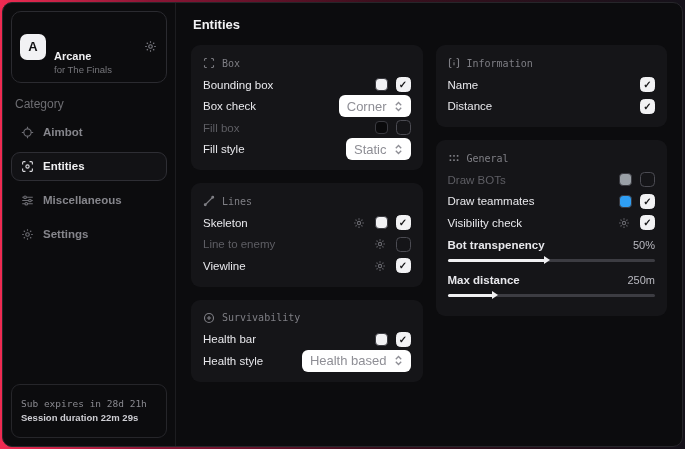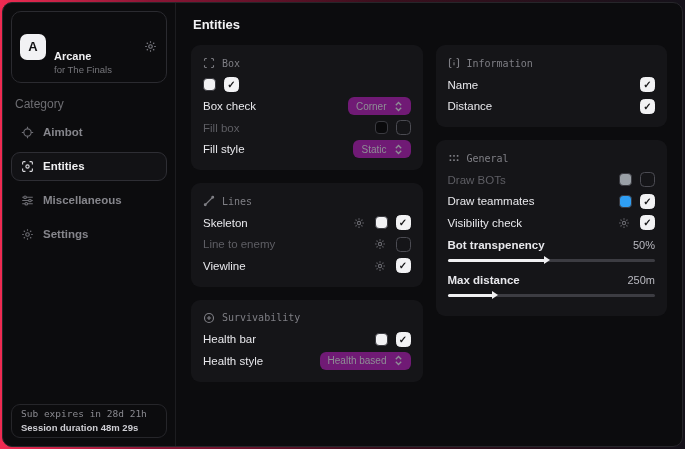--- a/index.html
+++ b/index.html
@@ -19,21 +19,21 @@
   .brand-text{flex:1;line-height:1.25;}
   .brand-name{font-size:11px;font-weight:bold;color:#f0f0f2;margin-top:32px;}
   .brand-sub{font-size:9.5px;color:#77777c;}
   .icon-btn{width:16px;height:16px;display:flex;align-items:center;justify-content:center;cursor:pointer;}
   .category{margin:14px 4px 7px;font-size:12px;color:#6d6d72;}
   .nav-item{display:flex;align-items:center;gap:9px;padding:7px 9px;margin-bottom:5px;
     border:1px solid transparent;border-radius:9px;color:#86868c;font-size:11.5px;cursor:pointer;font-weight:bold;}
   .nav-item.selected{color:#f0f0f2;border-color:#2e2e34;background:#121215;}
   .nav-item svg{flex:0 0 auto;}
   .side-spacer{flex:1;}
-  .footer-card{border:1px solid #26262a;border-radius:9px;padding:2px 9px;line-height:1.5;}
+  .footer-card{border:1px solid #26262a;border-radius:9px;padding:12px 9px;line-height:1.5;}
   .footer-line1{font-family:"DejaVu Sans Mono",monospace;font-size:9.5px;color:#8a8a90;}
   .footer-line2{font-size:9.5px;color:#cfcfd4;font-weight:bold;}
 
   
   .main{flex:1;padding:12px 15px;box-sizing:border-box;}
   .main-title{font-size:13px;font-weight:bold;color:#f2f2f4;margin:2px 0 13px 2px;}
   .columns{display:flex;gap:13px;}
   .col{flex:1;display:flex;flex-direction:column;gap:13px;}
   .card{background:#151518;border-radius:9px;padding:9px 12px 10px;}
   .card-header{display:flex;align-items:center;gap:7px;color:#7f7f85;
@@ -41,22 +41,22 @@
   .row{display:flex;align-items:center;height:21.5px;}
   .row .label{flex:1;font-size:11.5px;color:#e8e8ec;}
   .row[data-disabled="true"] .label{color:#5e5e64;}
   .controls{display:flex;align-items:center;gap:8px;}
   .swatch{width:13px;height:13px;border-radius:4px;border:1px solid #3a3a40;box-sizing:border-box;cursor:pointer;}
   .checkbox{width:15px;height:15px;border-radius:4.5px;border:1.5px solid #4b4b52;
     box-sizing:border-box;position:relative;cursor:pointer;background:transparent;}
   .checkbox[data-checked="true"]{background:#f2f2f4;border-color:#f2f2f4;}
   .checkbox[data-checked="true"]::after{content:"\2713";position:absolute;inset:0;display:flex;
     align-items:center;justify-content:center;font-size:10px;font-weight:bold;color:#141416;}
-  .dropdown{display:flex;align-items:center;gap:7px;background:#701a75;border-radius:6px;
-    padding:3.5px 8px;font-size:10px;color:#8e8e95;cursor:pointer;}
+  .dropdown{display:flex;align-items:center;gap:7px;background:#ffffff;border-radius:6px;
+    padding:3.5px 8px;font-size:13px;color:#8e8e95;cursor:pointer;}
   .slider-label-row{display:flex;align-items:center;height:18px;margin-top:2px;gap:21px;}
   .slider-label-row .label{flex:1;font-size:11.5px;color:#e8e8ec;font-weight:bold;}
   .slider-value{font-size:11px;color:#b9b9c0;}
   .slider-track{position:relative;height:3px;background:#3c3c42;border-radius:2px;margin:5px 0 9px;cursor:pointer;}
   .slider-fill{position:relative;height:100%;background:#f0f0f2;border-radius:2px;}
   .slider-fill::after{content:"";position:absolute;right:-5px;top:-2.5px;width:0;height:0;
     border-left:6px solid #f0f0f2;border-top:4px solid transparent;border-bottom:4px solid transparent;}
   svg{display:block;}
 </style>
 </head>
@@ -121,21 +121,21 @@
             <path d="M8 1.5v2M8 12.5v2M1.5 8h2M12.5 8h2M3.4 3.4l1.4 1.4M11.2 11.2l1.4 1.4M12.6 3.4l-1.4 1.4M4.8 11.2l-1.4 1.4"></path>
           </svg>
         </span>
         <span>Settings</span>
       </div>
 
       <div class="side-spacer"></div>
 
       <div class="footer-card">
         <div class="footer-line1">Sub expires in 28d 21h</div>
-        <div class="footer-line2">Session duration 48m 29s</div>
+        <div class="footer-line2">Session duration 22m 29s</div>
       </div>
     </div>
 
     <div class="main">
       <div class="main-title">Entities</div>
 
       <div class="columns">
 
         <div class="col">
 
@@ -143,20 +143,21 @@
             <div class="card-header">
               <span>
                 <svg width="12" height="12" viewBox="0 0 16 16" fill="none" stroke="#7f7f85" stroke-width="1.5">
                   <path d="M2 5V3.5A1.5 1.5 0 0 1 3.5 2H5M11 2h1.5A1.5 1.5 0 0 1 14 3.5V5M14 11v1.5a1.5 1.5 0 0 1-1.5 1.5H11M5 14H3.5A1.5 1.5 0 0 1 2 12.5V11"></path>
                 </svg>
               </span>
               <span>Box</span>
             </div>
 
             <div class="row">
+              <span class="label">Bounding box</span>
               <span class="controls">
                 <span class="swatch" style="background: rgb(242, 242, 244);"></span>
                 <span class="checkbox" data-checked="true"></span>
               </span>
             </div>
 
             <div class="row">
               <span class="label">Box check</span>
               <span class="controls">
                 <span class="dropdown">

